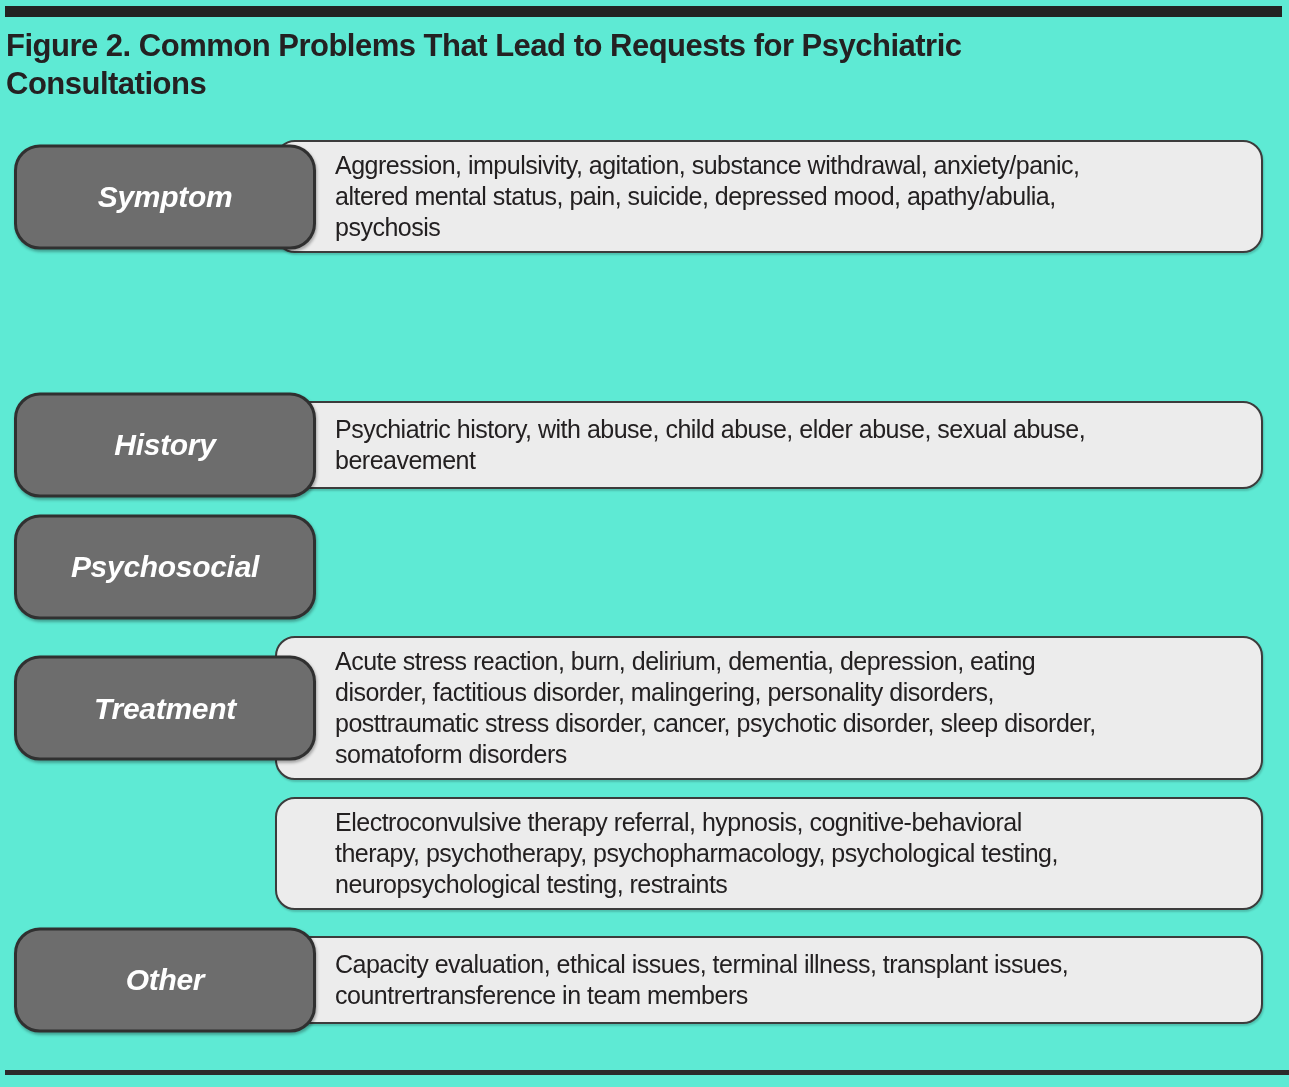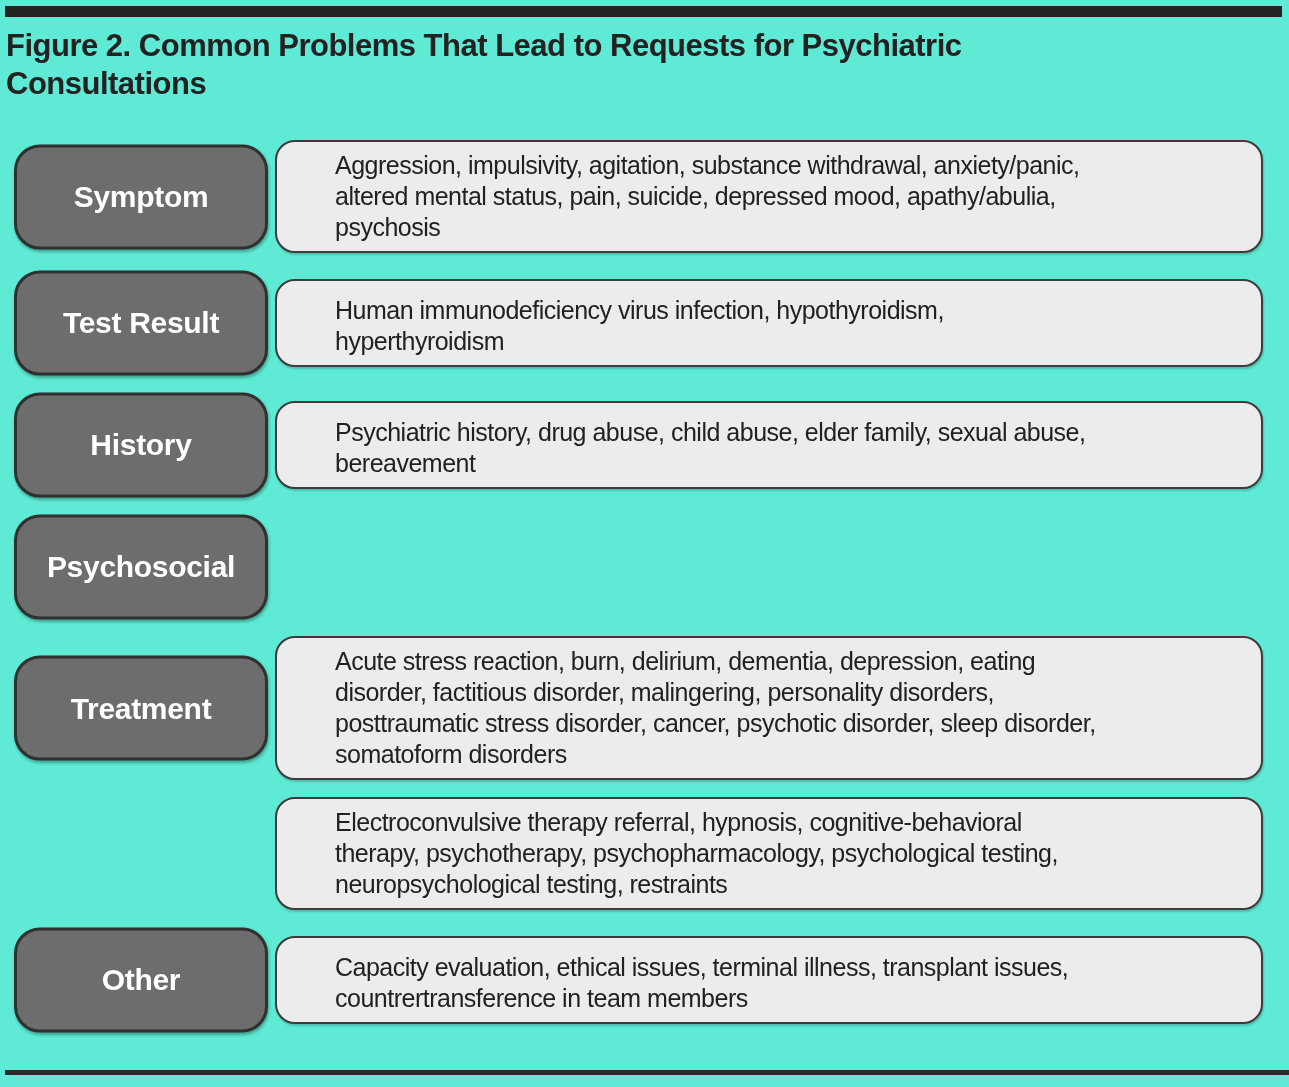--- a/index.html
+++ b/index.html
@@ -47,49 +47,50 @@
     min-height: 105px;
     display: flex;
     align-items: center;
     margin-bottom: 17px;
   }
   .label-box {
     position: absolute;
     left: 0;
     top: 50%;
     transform: translateY(-50%);
-    width: 254px;
+    width: 302px;
     height: 105px;
     box-sizing: border-box;
     background: #6d6d6d;
     border: 3px solid #303030;
     border-radius: 26px;
     display: flex;
     align-items: center;
     justify-content: center;
     z-index: 2;
     box-shadow: 1px 2px 3px rgba(0,0,0,0.3);
+    font-style: italic;
   }
   .label-text {
     color: #ffffff;
     font-size: 30px;
     font-weight: bold;
     letter-spacing: -0.3px;
     text-align: center;
   }
   .content-box {
     box-sizing: border-box;
     margin-left: 261px;
     width: 988px;
     min-height: 88px;
     background: #ececec;
     border: 2px solid #3c3c3c;
     border-radius: 20px;
     display: flex;
-    align-items: flex-end;
+    align-items: center;
     padding: 8px 14px 8px 58px;
     box-shadow: 1px 2px 2px rgba(0,0,0,0.18);
   }
   .content-text {
     font-size: 25px;
     line-height: 31px;
     letter-spacing: -0.5px;
     color: #232021;
     white-space: pre-wrap;
   }
@@ -119,35 +120,28 @@
         <span class="label-text">Symptom</span>
       </div>
       <div class="content-box">
         <span class="content-text">Aggression, impulsivity, agitation, substance withdrawal, anxiety/panic,
 altered mental status, pain, suicide, depressed mood, apathy/abulia,
 psychosis</span>
       </div>
     </div>
 
     <div class="row">
-      <div class="label-box">
-        <span class="label-text">Test Result</span>
-      </div>
-      <div class="content-box">
-        <span class="content-text">Human immunodeficiency virus infection, hypothyroidism,
-hyperthyroidism</span>
-      </div>
     </div>
 
     <div class="row">
       <div class="label-box">
         <span class="label-text">History</span>
       </div>
       <div class="content-box">
-        <span class="content-text">Psychiatric history, drug abuse, child abuse, elder family, sexual abuse,
+        <span class="content-text">Psychiatric history, with abuse, child abuse, elder abuse, sexual abuse,
 bereavement</span>
       </div>
     </div>
 
     <div class="row">
       <div class="label-box">
         <span class="label-text">Psychosocial</span>
       </div>
     </div>
 

